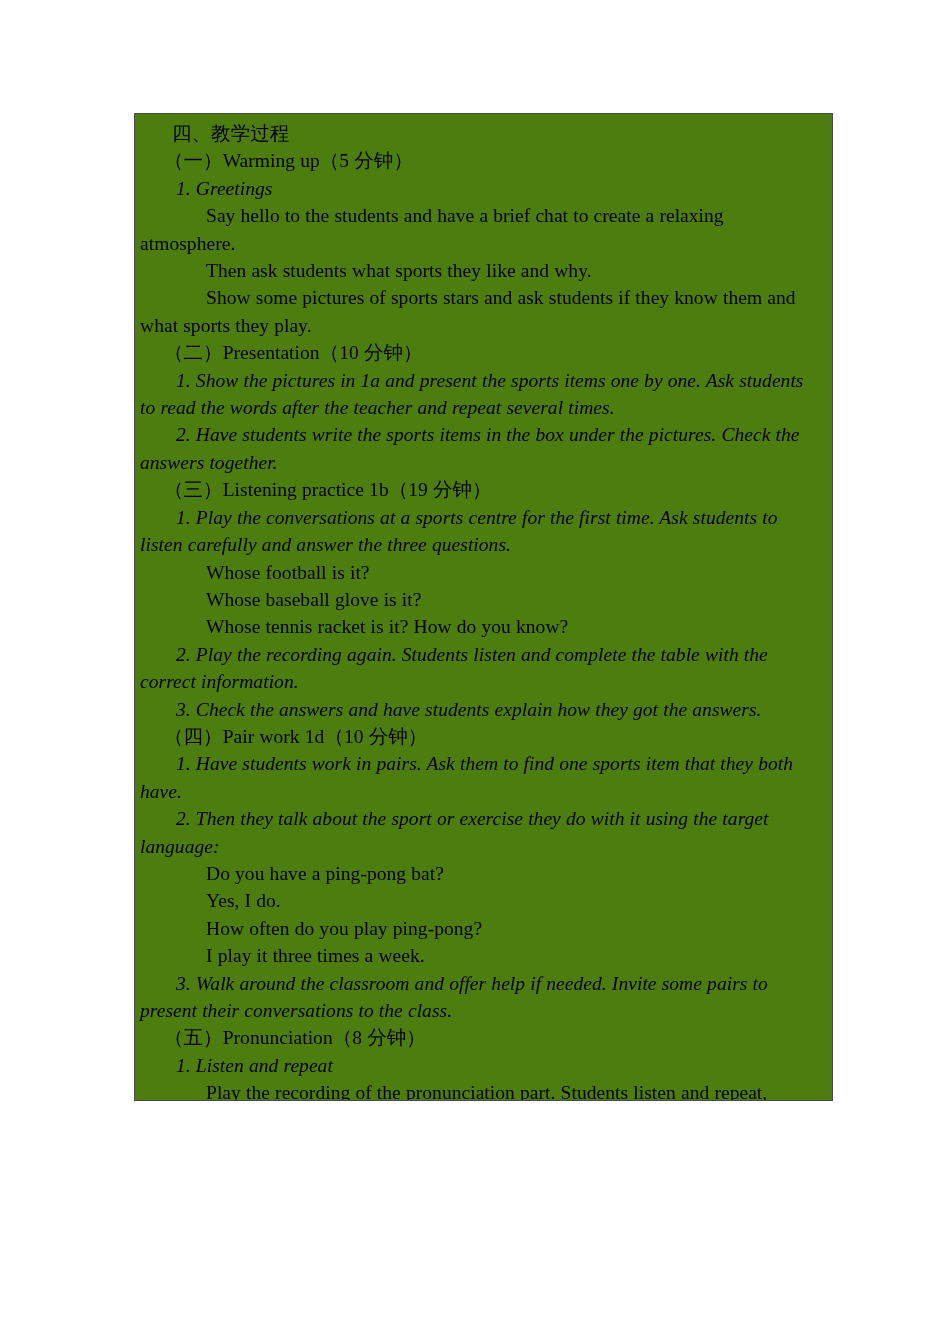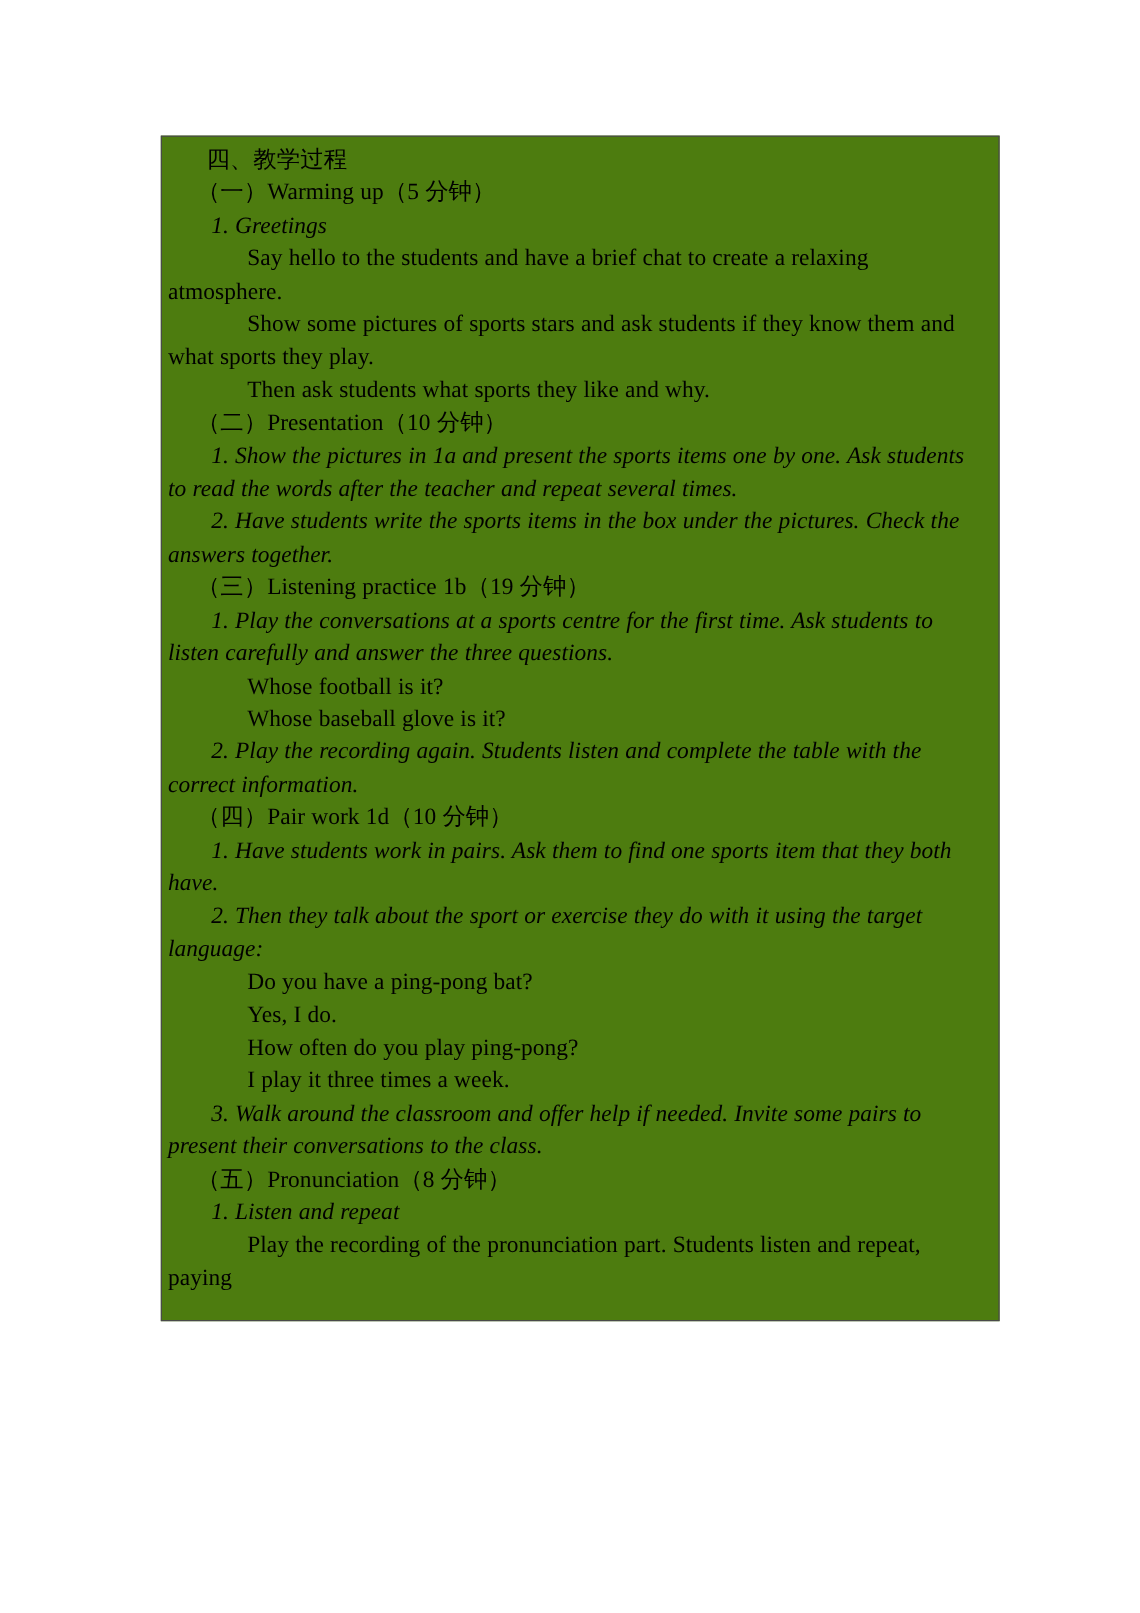--- a/index.html
+++ b/index.html
@@ -53,30 +53,32 @@
 </head>
 <body>
 
 <div id="lesson-table">
   <div id="lesson-body">
     <p class="lvl-heading">四、教学过程</p>
     <div id="blocks-container">
         <p class="lvl-section">（一）Warming up（5 分钟）</p>
         <p class="lvl-numbered">1. Greetings</p>
         <p class="lvl-detail">Say hello to the students and have a brief chat to create a relaxing atmosphere.</p>
+        <p class="lvl-detail">Then ask students what sports they like and why.</p>
         <p class="lvl-detail">Show some pictures of sports stars and ask students if they know them and what sports they play.</p>
-        <p class="lvl-detail">Then ask students what sports they like and why.</p>
         <p class="lvl-section">（二）Presentation（10 分钟）</p>
         <p class="lvl-numbered">1. Show the pictures in 1a and present the sports items one by one. Ask students to read the words after the teacher and repeat several times.</p>
         <p class="lvl-numbered">2. Have students write the sports items in the box under the pictures. Check the answers together.</p>
         <p class="lvl-section">（三）Listening practice 1b（19 分钟）</p>
         <p class="lvl-numbered">1. Play the conversations at a sports centre for the first time. Ask students to listen carefully and answer the three questions.</p>
         <p class="lvl-dialog">Whose football is it?</p>
         <p class="lvl-dialog">Whose baseball glove is it?</p>
+        <p class="lvl-dialog">Whose tennis racket is it? How do you know?</p>
         <p class="lvl-numbered">2. Play the recording again. Students listen and complete the table with the correct information.</p>
+        <p class="lvl-numbered">3. Check the answers and have students explain how they got the answers.</p>
         <p class="lvl-section">（四）Pair work 1d（10 分钟）</p>
         <p class="lvl-numbered">1. Have students work in pairs. Ask them to find one sports item that they both have.</p>
         <p class="lvl-numbered">2. Then they talk about the sport or exercise they do with it using the target language:</p>
         <p class="lvl-dialog">Do you have a ping-pong bat?</p>
         <p class="lvl-dialog">Yes, I do.</p>
         <p class="lvl-dialog">How often do you play ping-pong?</p>
         <p class="lvl-dialog">I play it three times a week.</p>
         <p class="lvl-numbered">3. Walk around the classroom and offer help if needed. Invite some pairs to present their conversations to the class.</p>
         <p class="lvl-section">（五）Pronunciation（8 分钟）</p>
         <p class="lvl-numbered">1. Listen and repeat</p>

